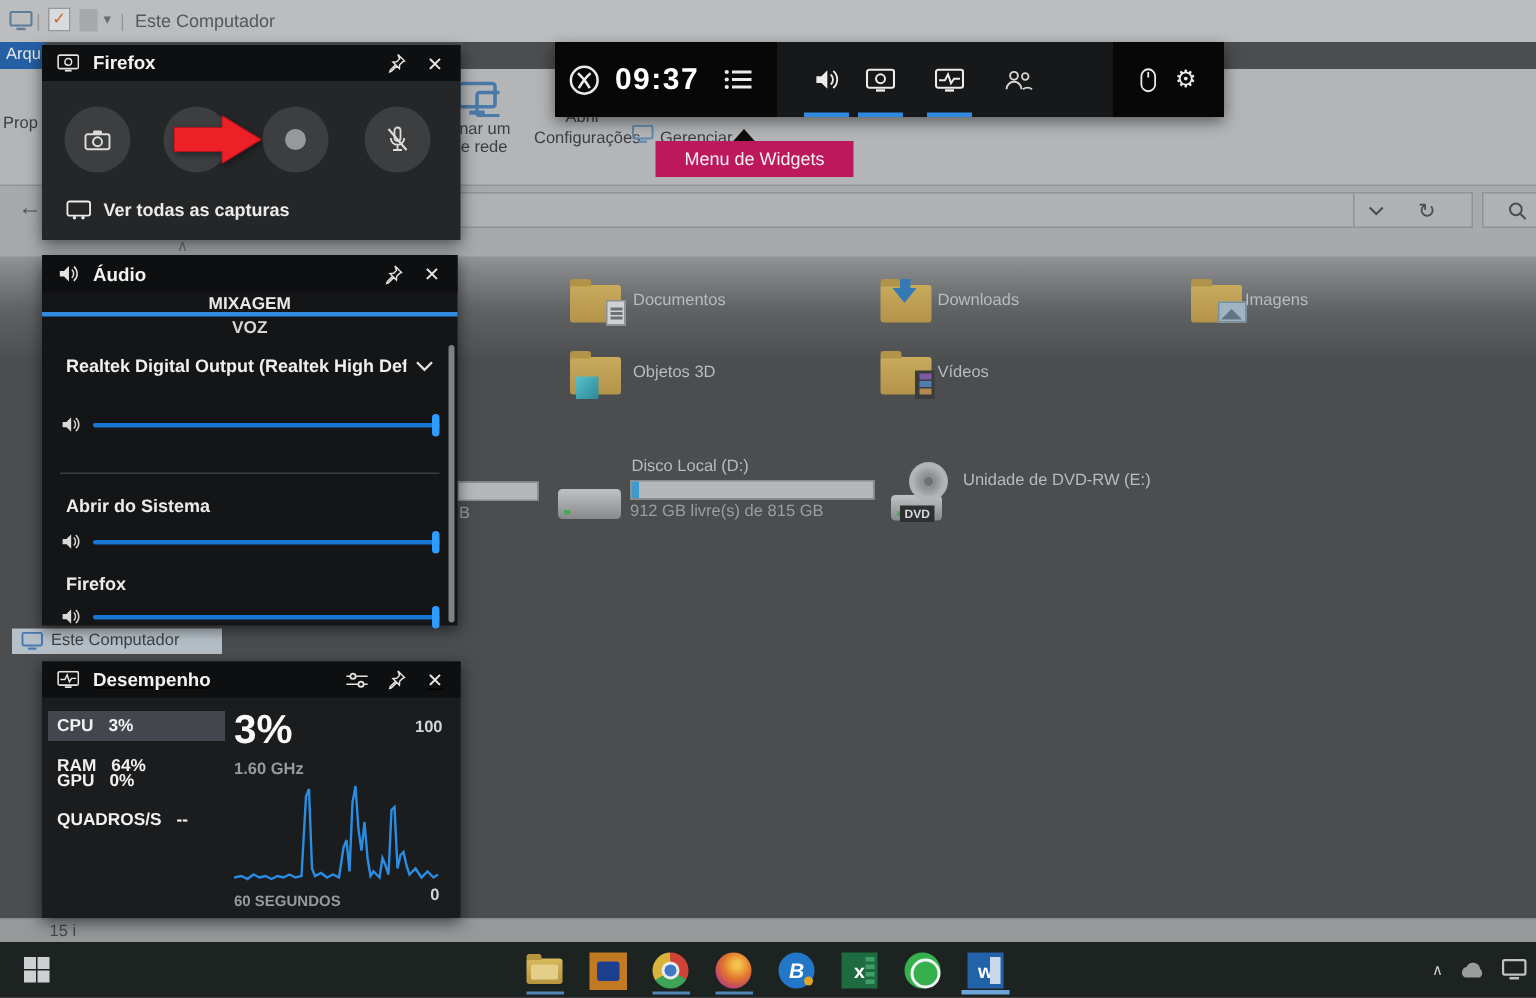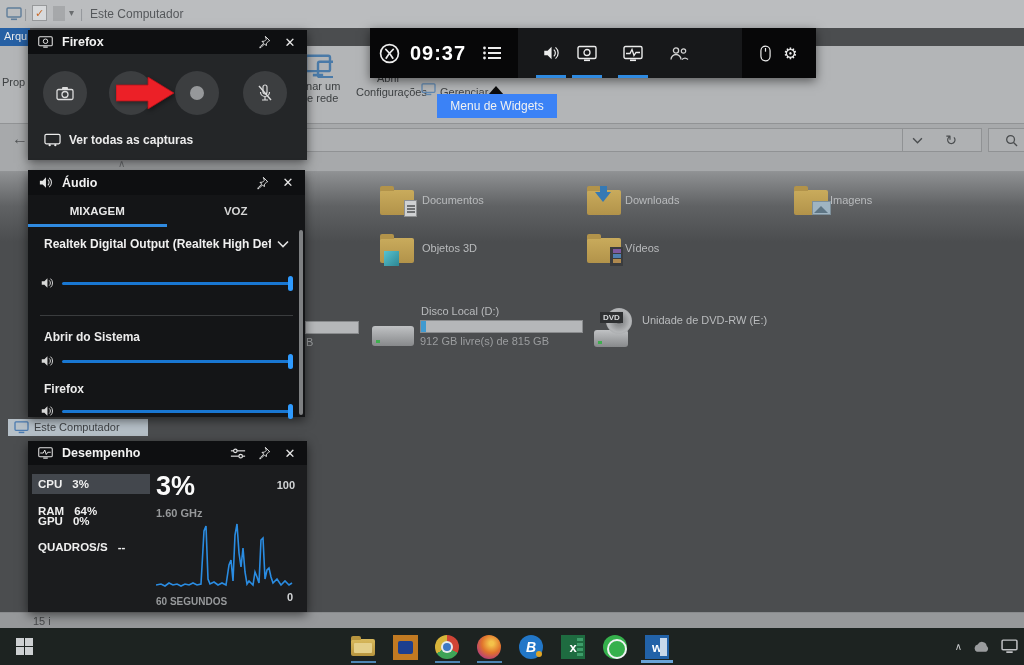--- a/index.html
+++ b/index.html
@@ -48,45 +48,45 @@
   .ticon { width:18px; height:18px; display:flex; align-items:center; justify-content:center; color:#e4e4e4; }
   .x-btn { font-size:13px; color:#e8e8e8; }
 
   
   .gamebar { left:370px; top:28px; width:446px; height:50px; z-index:11; position:absolute; display:flex; box-shadow:0 3px 10px rgba(0,0,0,.5); }
   .gb-sec { height:50px; display:flex; align-items:center; position:relative; }
   .gb-ico { width:46px; height:50px; display:flex; align-items:center; justify-content:center; color:#ececec; position:relative; }
   .gb-under { position:absolute; left:8px; right:8px; bottom:0; height:3px; background:#2f8ae0; }
   .gb-time { color:#fff; font-size:20px; font-weight:bold; letter-spacing:1px; }
 
-  .tooltip { left:437px; top:94px; width:120px; height:24px; background:#3b82f6; color:#f2f2f2; font-size:12px; display:flex; align-items:center; justify-content:center; z-index:12; }
+  .tooltip { left:437px; top:94px; width:132px; height:24px; background:#be185d; color:#f2f2f2; font-size:12px; display:flex; align-items:center; justify-content:center; z-index:12; }
   .tt-arrow { left:488px; top:86px; width:0; height:0; border:8px solid transparent; border-bottom:9px solid #0b0b0b; border-top:none; z-index:12; }
 
   
   .cap-panel { left:28px; top:30px; width:279px; height:130px; background:#242628; }
   .circle-btn { position:absolute; width:44px; height:44px; border-radius:50%; background:#3c3e40; display:flex; align-items:center; justify-content:center; color:#dcdcdc; }
   .rec-dot { width:14px; height:14px; border-radius:50%; background:#96989a; }
   .seeall { position:absolute; left:16px; top:103px; display:flex; align-items:center; gap:8px; color:#ebebeb; font-size:12px; font-weight:bold; }
 
   
   .aud-panel { left:28px; top:170px; width:277px; height:247px; background:#141517; }
-  .aud-tabs { display:flex; height:32px; }
+  .aud-tabs { display:flex; height:32px;flex-direction:column; }
   .aud-tab { flex:1; display:flex; align-items:center; justify-content:center; color:#e8e8e8; font-size:11.5px; font-weight:bold; position:relative; }
   .tab-under { position:absolute; left:0; bottom:0; width:100%; height:3px; background:#2f8ae0; }
   .aud-dev { display:flex; align-items:center; padding:10px 16px 2px 16px; color:#f0f0f0; font-size:12px; font-weight:bold; gap:6px; }
   .dev-name { flex:1; white-space:nowrap; overflow:hidden; }
   .sl-row { position:absolute; left:0; width:277px; height:16px; display:flex; align-items:center; padding:0 12px; gap:8px; color:#d8d8d8; }
   .sl-track { flex:1; height:3px; background:#1977d2; position:relative; border-radius:2px; }
   .sl-thumb { position:absolute; right:0; top:-6px; width:5px; height:15px; border-radius:3px; background:#2f9bff; }
   .sl-label { position:absolute; left:16px; color:#ececec; font-size:12px; font-weight:bold; }
   .aud-scroll { position:absolute; right:2px; top:60px; width:4px; height:185px; background:#7e8082; border-radius:2px; }
   .divider { position:absolute; left:12px; width:253px; height:1px; background:#3a3c3e; }
 
   
-  .perf-panel { left:28px; top:441px; width:279px; height:171px; background:#1b1c1e; }
+  .perf-panel { left:28px; top:441px; width:279px; height:171px; background:#1b1c1e;text-decoration:underline; }
   .met-row { position:absolute; left:4px; width:118px; height:20px; display:flex; align-items:center; padding:0 6px; gap:10px; color:#f0f0f0; font-size:11.5px; font-weight:bold; }
   .met-hl { background:#43474d; }
   .big-val { position:absolute; left:128px; top:30px; color:#fafafa; font-size:27px; font-weight:bold; }
   .gray-sm { color:#97999b; font-size:11px; font-weight:bold; }
   .axis-num { color:#d2d4d6; font-size:11px; font-weight:bold; }
 
   
   .taskbar { left:0; top:628px; width:1024px; height:37px; background:#1d2321; z-index:5; }
   .start { position:absolute; left:0; top:0; width:48px; height:37px; display:flex; align-items:center; justify-content:center; }
   .winlogo { width:17px; height:17px; display:grid; grid-template-columns:8px 8px; grid-template-rows:8px 8px; gap:1px; }
@@ -287,21 +287,21 @@
 
   <div class="hdd" style="left:372px;top:154px"></div>
   <span class="abs lbl" style="left:421px;top:133px">Disco Local (D:)</span>
   <span class="cap-bar" style="left:420px;top:148px;width:163px">
       <span style="position:absolute;left:0;top:0;width:5px;height:11px;background:#3f9ad0"></span>
     </span>
   <span class="abs lbl-dim" style="left:420px;top:163px">912 GB livre(s) de 815 GB</span>
 
   <div class="hdd" style="left:594px;top:158px;width:34px;height:17px"></div>
   <div class="disc" style="left:606px;top:136px"></div>
-  <span class="dvd-tag" style="left:600px;top:140px">DVD</span>
+  <span class="dvd-tag" style="left:600px;top:165px">DVD</span>
   <span class="abs lbl" style="left:642px;top:142px">Unidade de DVD-RW (E:)</span>
 </div>
 
 <div class="abs sel-row">
   <span class="abs" style="left:6px;top:2px;color:#4a7ab0">
       <svg width="15" height="13">
         <use href="#i-pc"></use>
       </svg>
     </span>
   <span class="abs" style="left:26px;top:2px">Este Computador</span>

